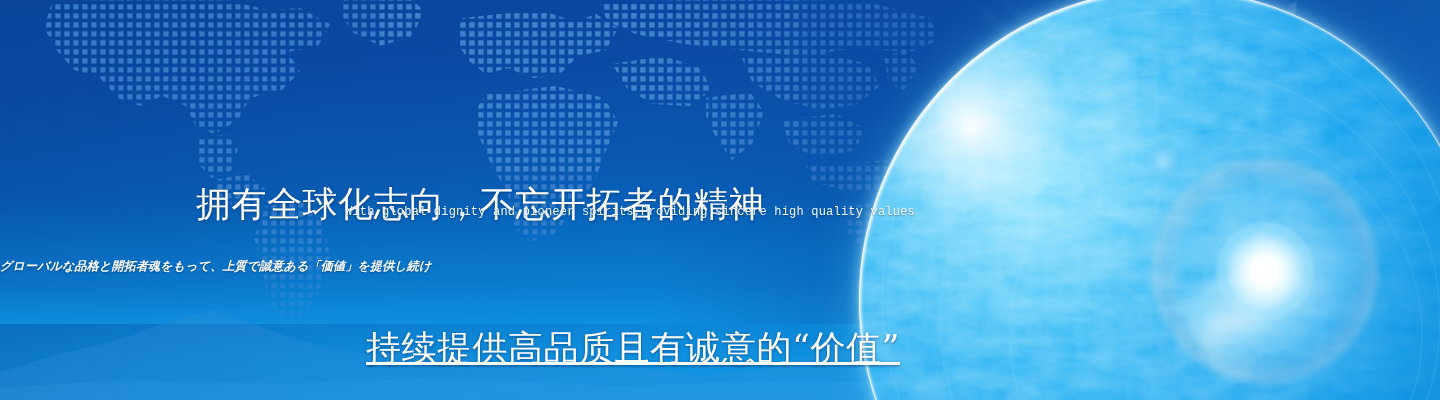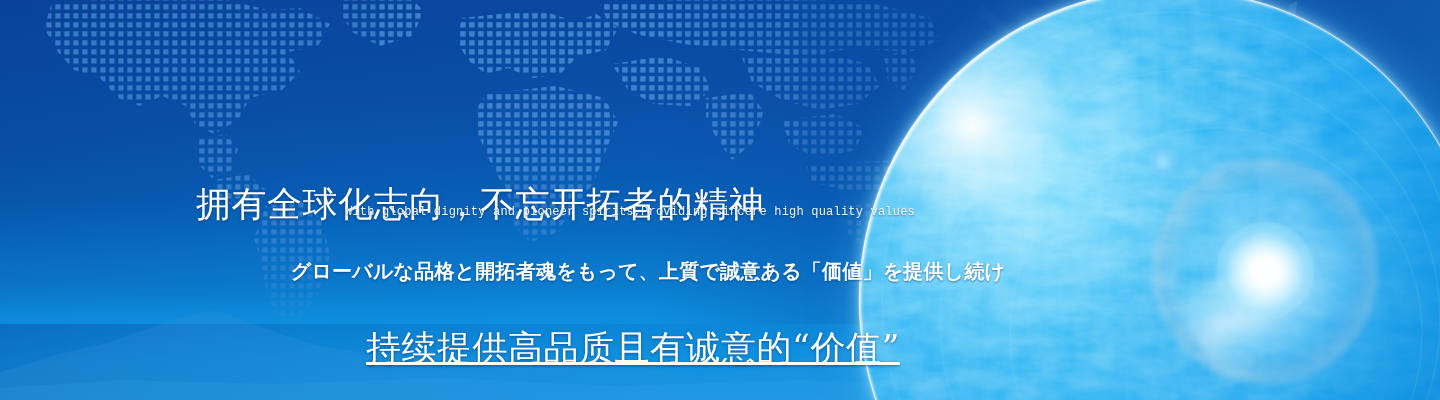--- a/index.html
+++ b/index.html
@@ -217,27 +217,28 @@
     color: #f2f9ff;
     font-family: Liberation Mono, monospace;
     font-size: 12px;
     letter-spacing: 0.2px;
     text-shadow: 0 1px 2px rgba(3,40,95,0.5);
   }
   .subline-jp {
     position: absolute;
     left: 0; top: 258px;
     width: 1296px;
-    text-align: center;
+    text-align: left;
     color: #ffffff;
     font-family: "DejaVu Sans", "Liberation Sans", sans-serif;
-    font-size: 20px;
+    font-size: 12px;
     font-weight: 700;
     letter-spacing: 0.2px;
     text-shadow: 0 1px 2px rgba(3,40,95,0.55);
+    font-style: italic;
   }
 </style>
 </head>
 <body>
 
 <div id="banner">
 
   <div class="sky"></div>
   <div class="sky-side"></div>
 

